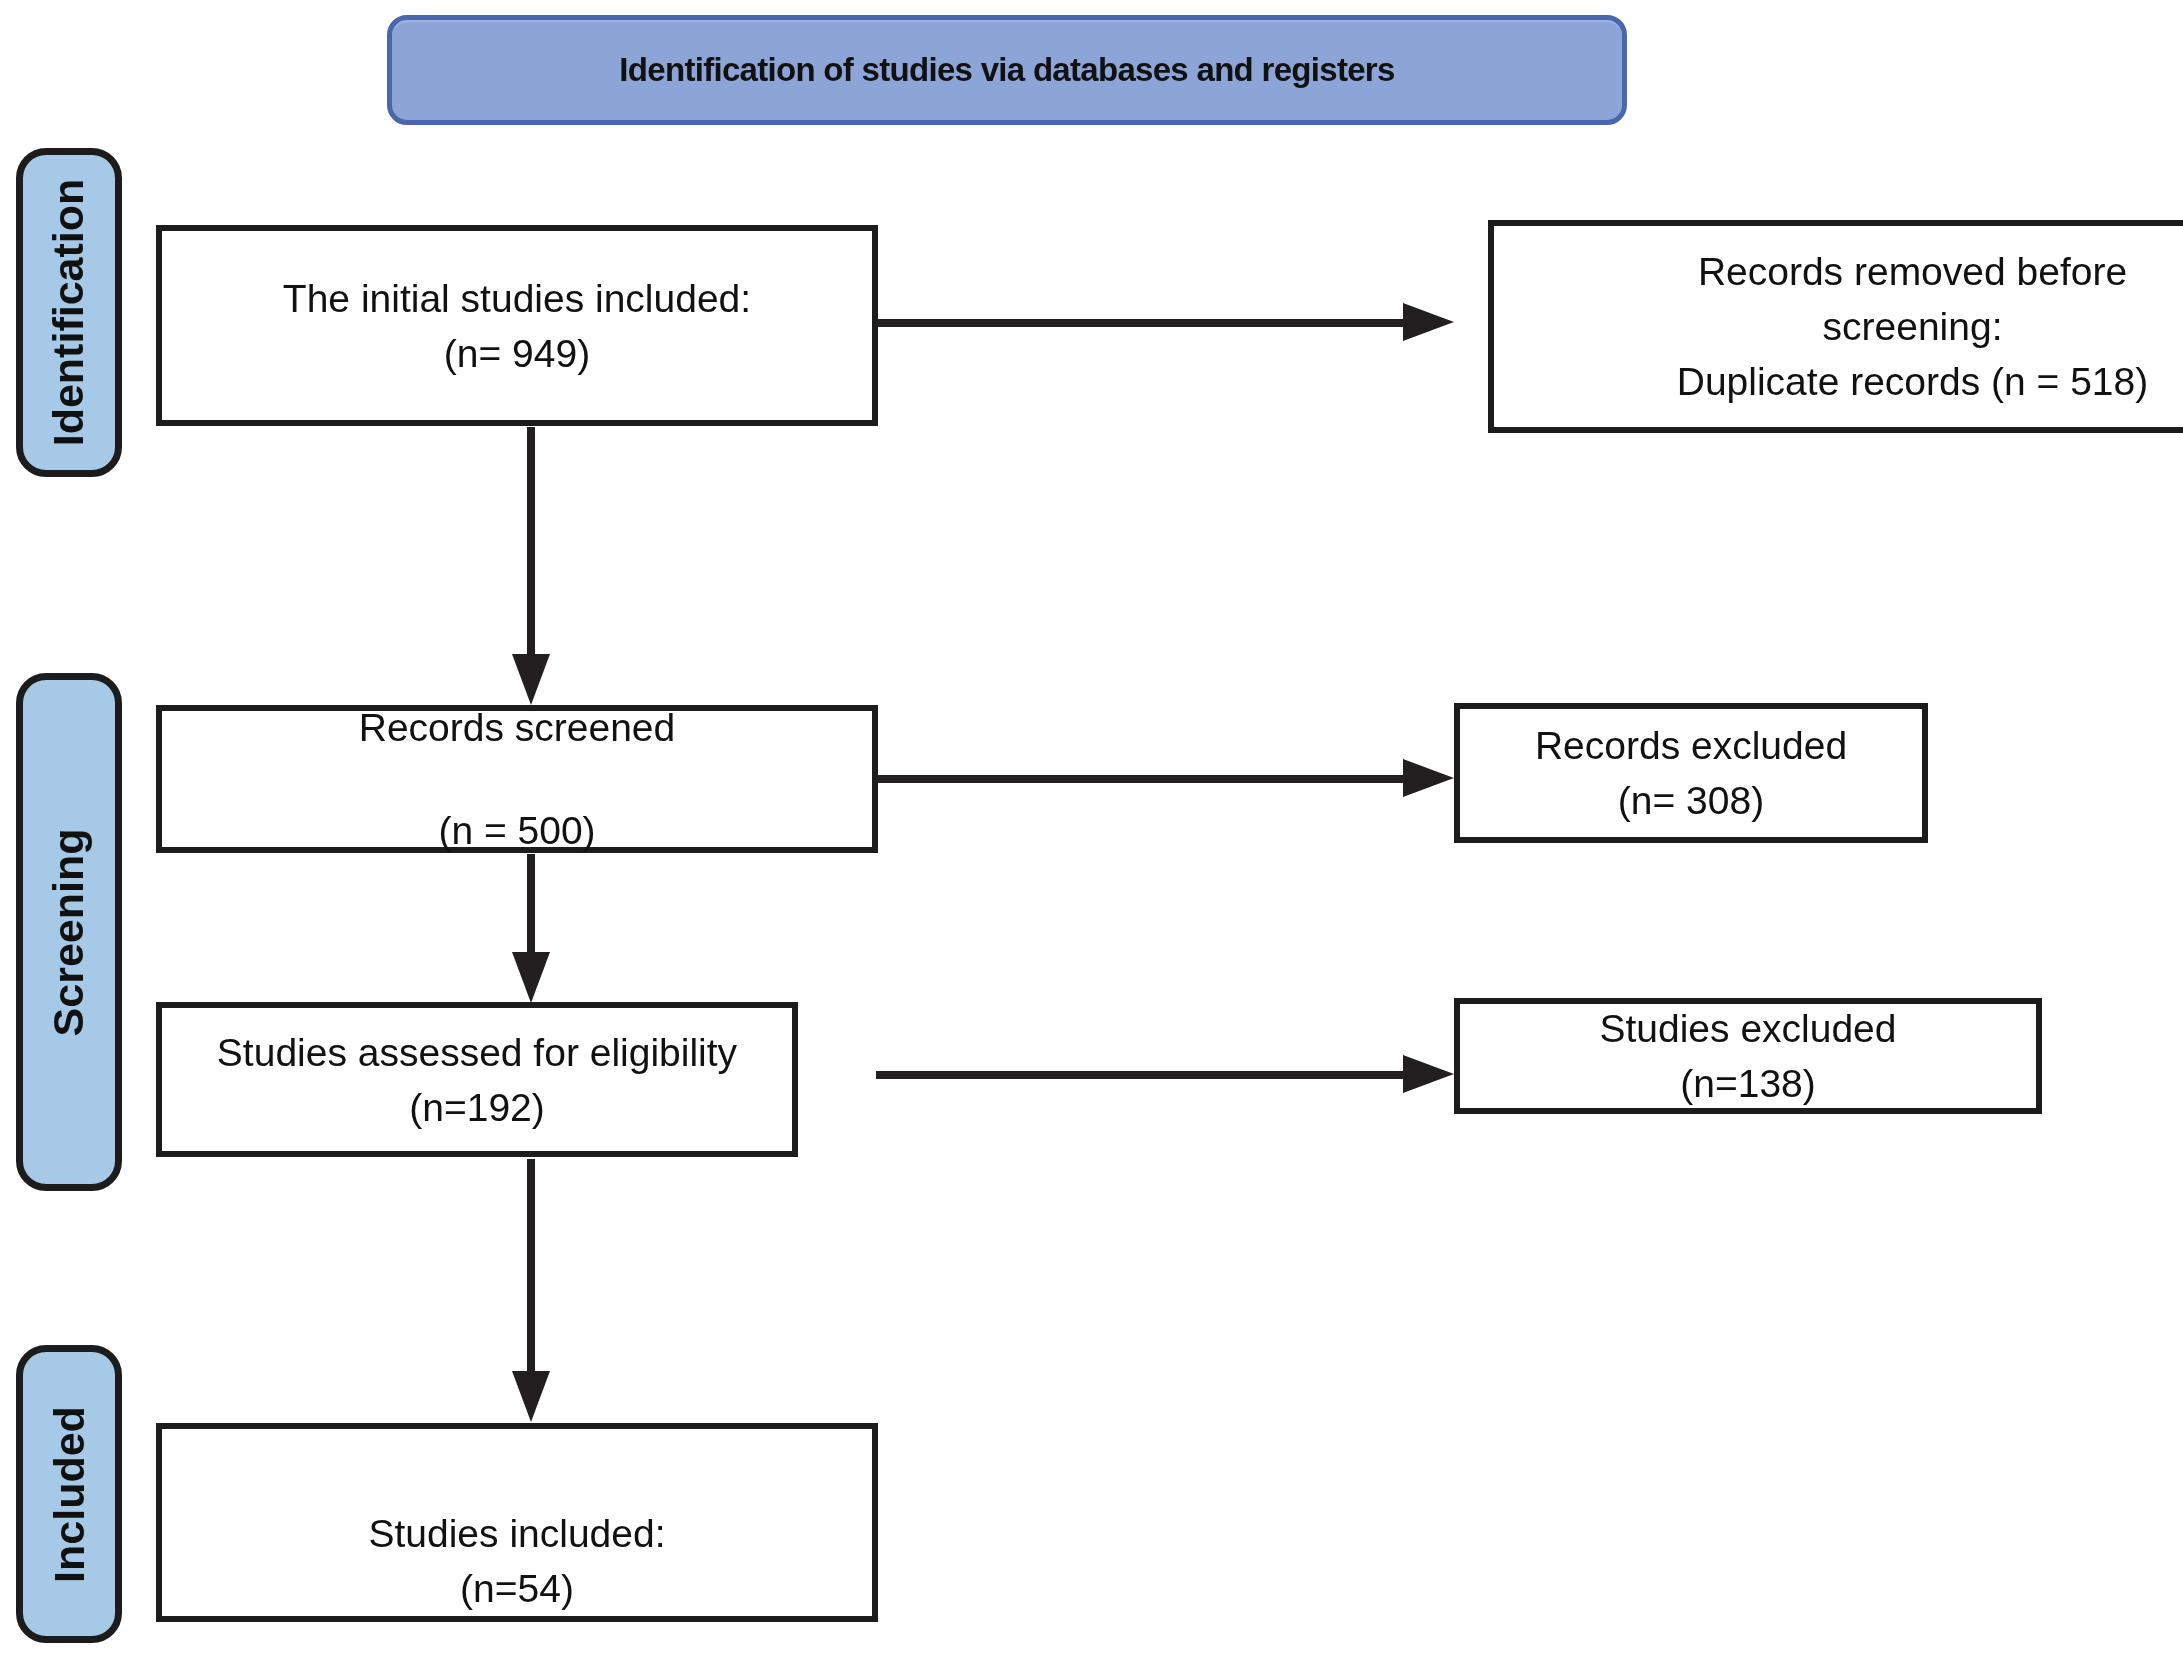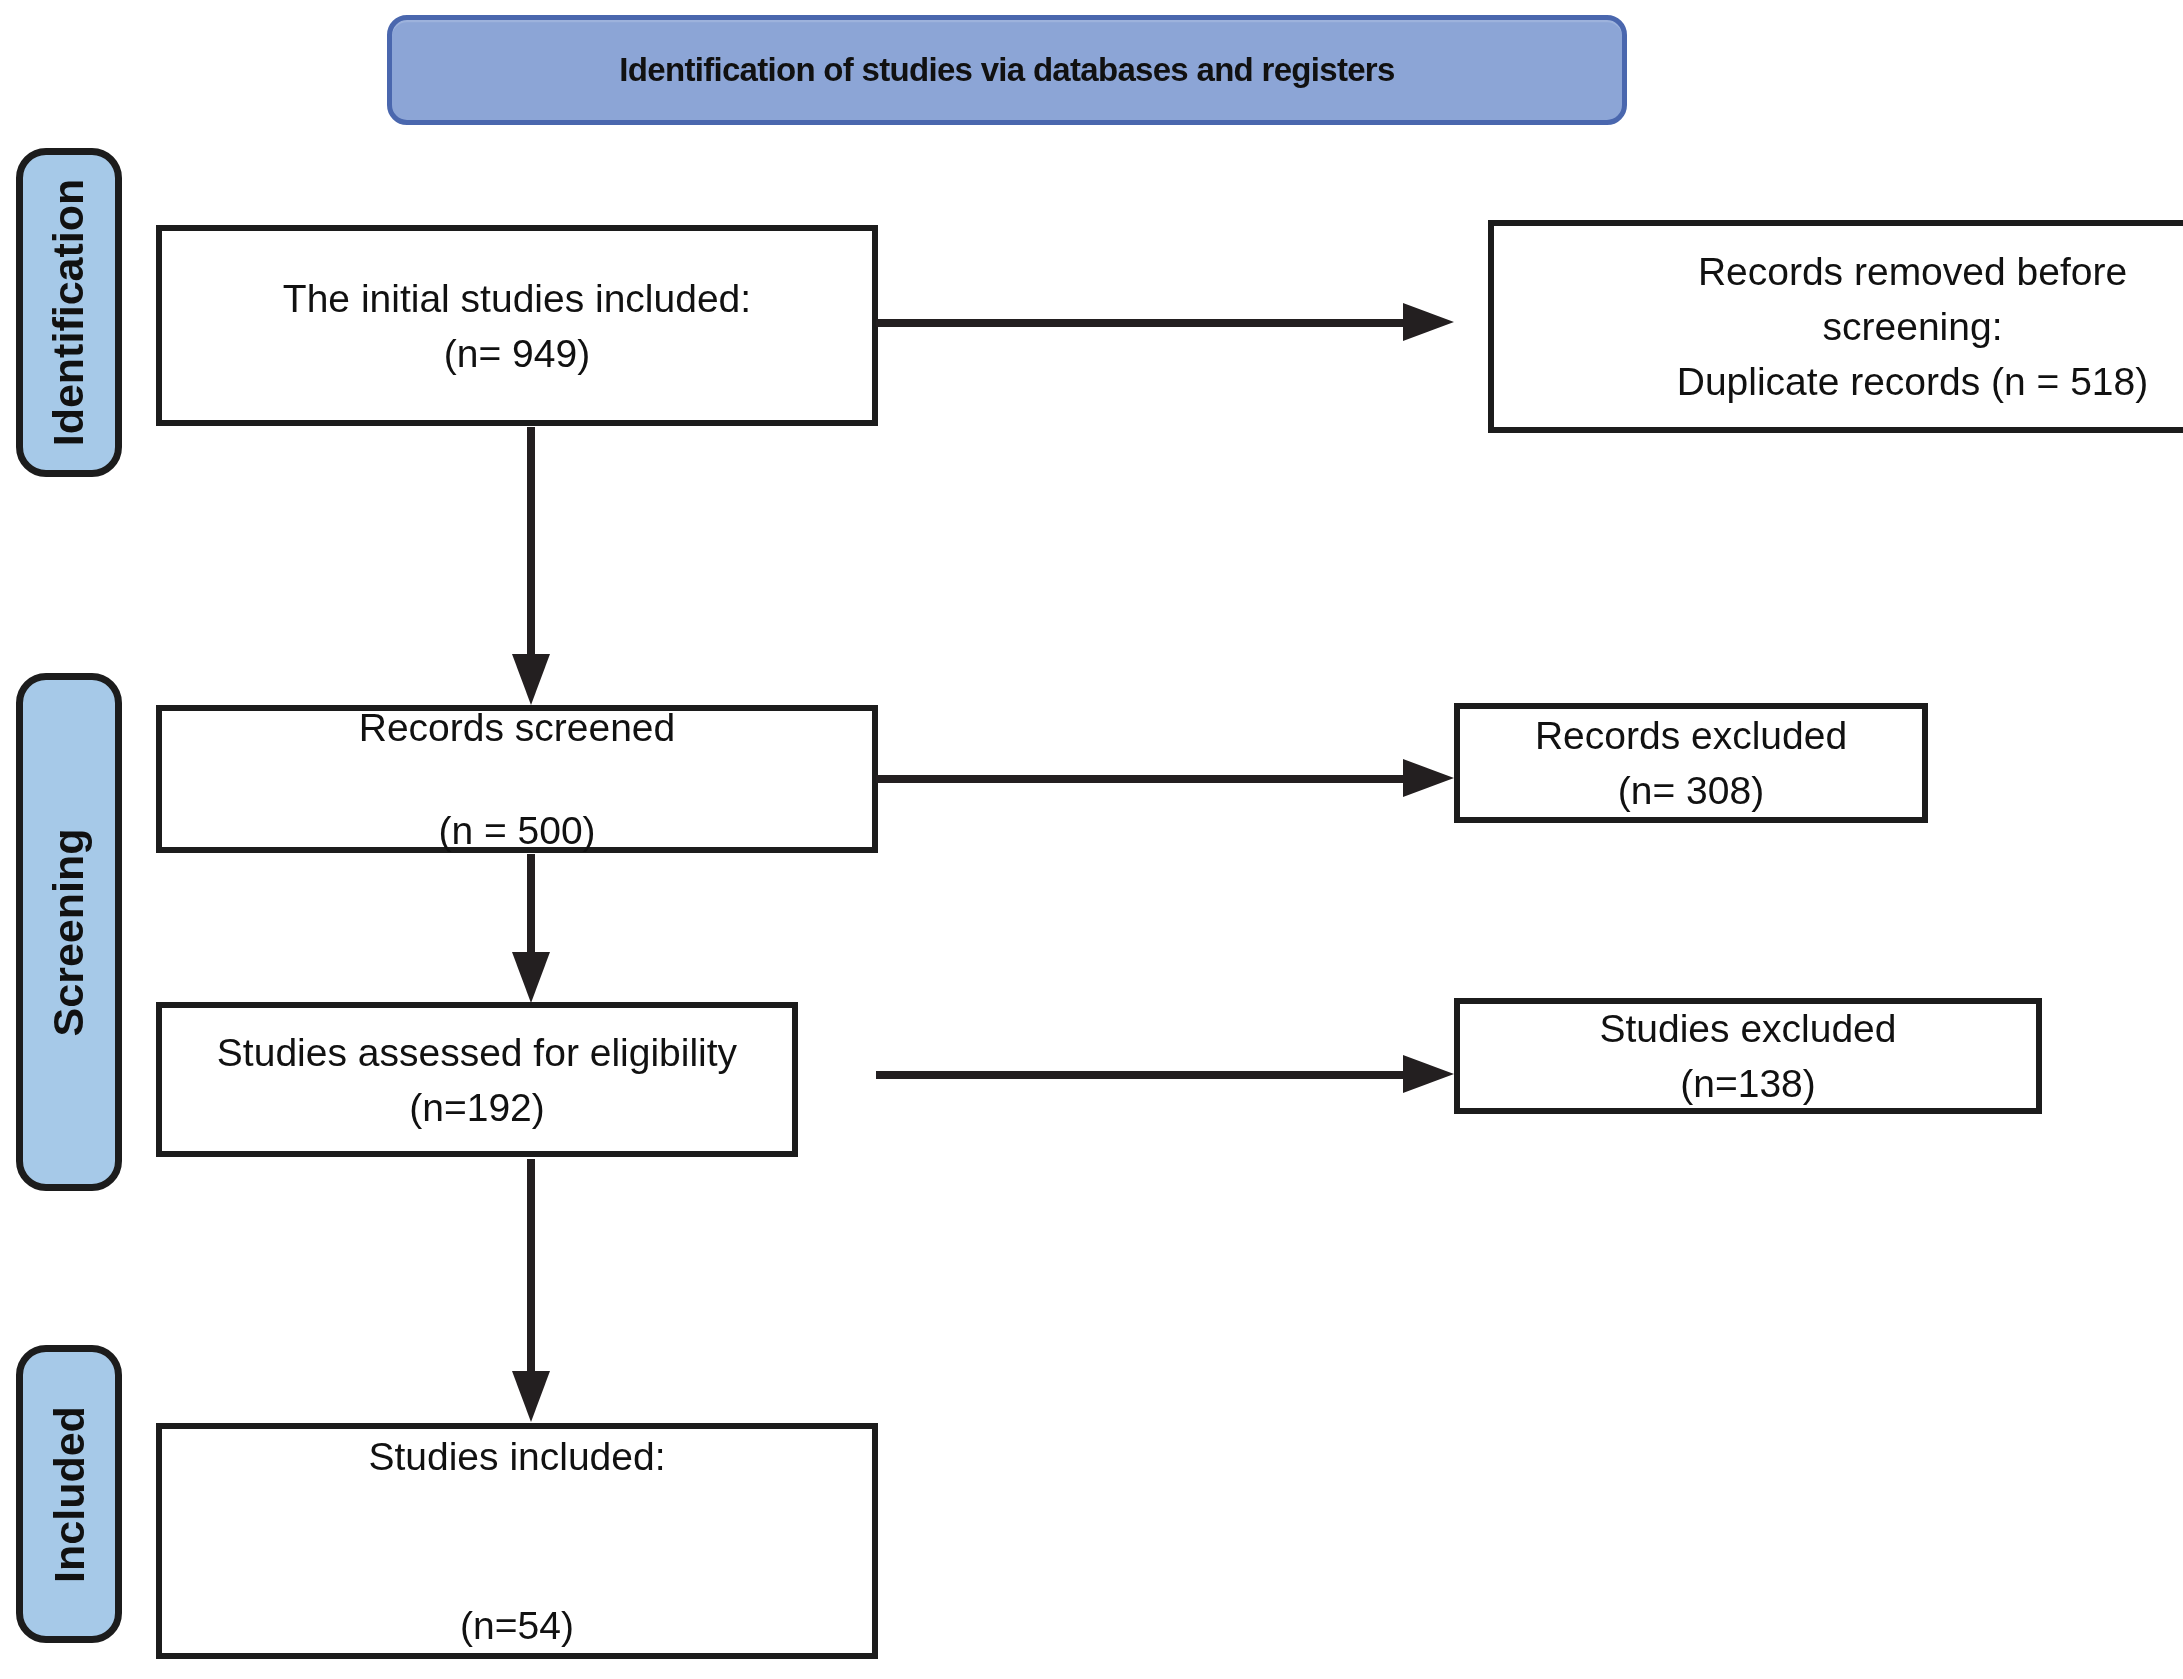--- a/index.html
+++ b/index.html
@@ -64,24 +64,24 @@
     border: 6.5px solid var(--outline);
     display: flex; flex-direction: column;
     align-items: center; justify-content: center;
     text-align: center;
     font-size: 39px;
     line-height: 55px;
   }
   #box-initial   { left: 156px; top: 225px;  width: 722px; height: 201px; }
   #box-screened  { left: 156px; top: 705px;  width: 722px; height: 148px; gap: 48px; }
   #box-assessed  { left: 156px; top: 1002px; width: 642px; height: 155px; }
-  #box-included  { left: 156px; top: 1423px; width: 722px; height: 236px;
-                   justify-content: space-between; }
+  #box-included  { left: 156px; top: 1423px; width: 722px; height: 199px;
+                   justify-content: flex-end; }
   #box-removed   { left: 1488px; top: 220px;  width: 849px; height: 213px; }
-  #box-records-excluded { left: 1454px; top: 703px;  width: 474px; height: 120px; }
+  #box-records-excluded { left: 1454px; top: 703px;  width: 474px; height: 140px; }
   #box-studies-excluded { left: 1454px; top: 998px; width: 588px; height: 116px; }
 
   
   .arrow-line-h {
     position: absolute; height: 8px; background: var(--arrow);
   }
   .arrow-line-v {
     position: absolute; width: 8px; background: var(--arrow);
   }
   .arrow-head-right {

